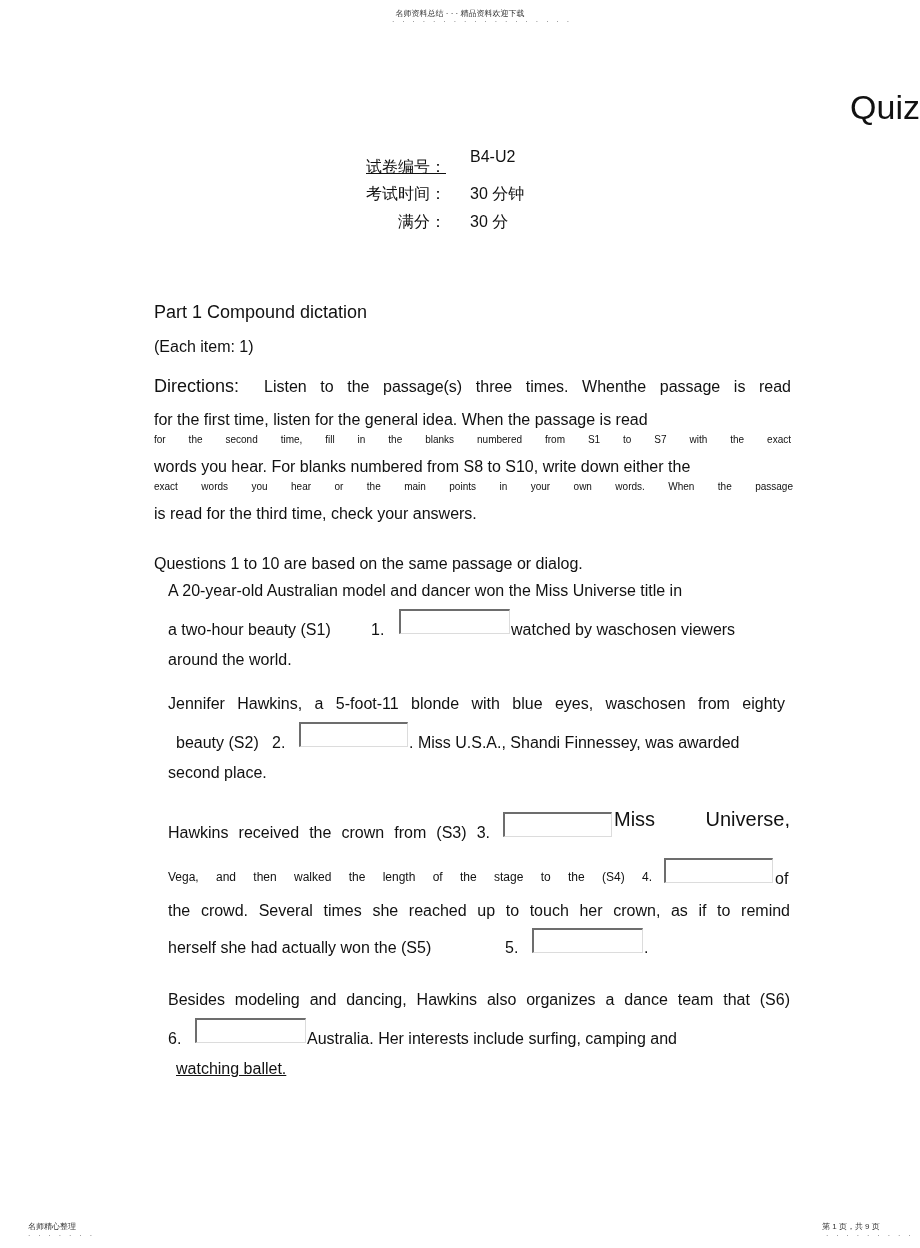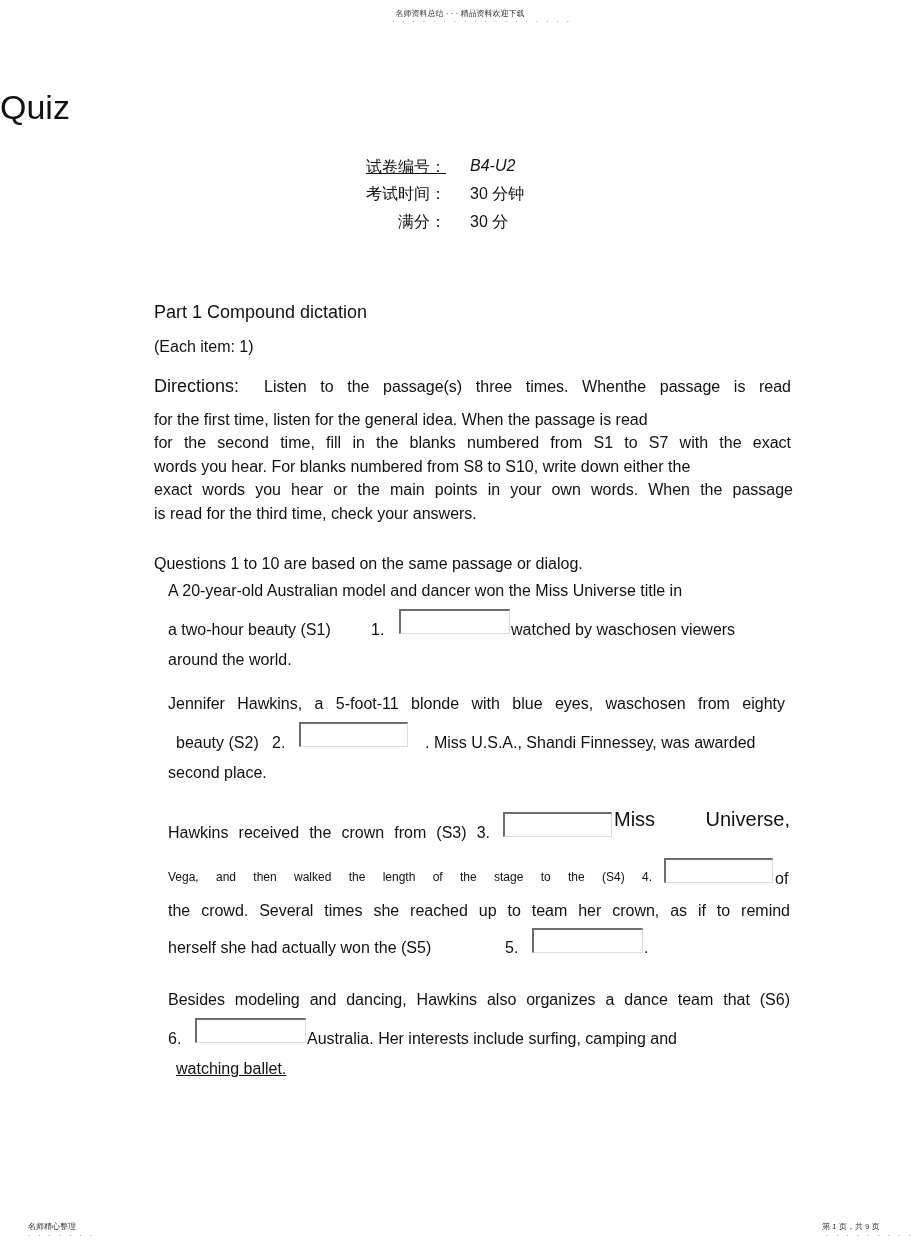--- a/index.html
+++ b/index.html
@@ -1,25 +1,25 @@
 <!DOCTYPE html>
 <html><head>
   <meta charset="utf-8">
   <style>
     html, body { margin: 0; padding: 0; background: #ffffff; }
     body { width: 920px; height: 1248px; position: relative; overflow: hidden;
            font-family: "Liberation Sans", sans-serif; color: #111; }
     .abs { position: absolute; white-space: nowrap; }
     .hdr-top { top: 8px; left: 0; width: 920px; text-align: center; font-size: 8px; color: #333; }
     .dots { position: absolute; font-size: 7px; color: #777; letter-spacing: 3px; white-space: nowrap; }
-    .title { top: 88px; left: 0; width: 920px; text-align: left; font-size: 34px; color: #111; }
+    .title { top: 88px; left: 0; width: 920px; text-align: right; font-size: 34px; color: #111; }
     .meta-label { font-size: 16px; text-align: right; width: 120px; }
     .meta-val { font-size: 16px; }
     .body-text { font-size: 16px; text-align: right; }
-    .justified-line { position: absolute; left: 154px; width: 637px; font-size: 16px;
+    .justified-line { position: absolute; left: 154px; width: 637px; font-size: 10px;
                       text-align: justify; text-align-last: justify; white-space: normal; height: 20px; overflow: hidden; }
     .justified-line2 { position: absolute; left: 168px; width: 622px; font-size: 16px;
                       text-align: justify; text-align-last: justify; white-space: normal; height: 20px; overflow: hidden; }
     .directions-head { font-size: 18px; }
     .blank {
       position: absolute; height: 22px; width: 106px;
       border-top: 2px solid #6d6d6d; border-left: 2px solid #6d6d6d;
       border-right: 1px solid #dcdcdc; border-bottom: 1px solid #dcdcdc;
       background: #fff; box-sizing: border-box; padding: 0 4px;
       font-family: "Liberation Sans", sans-serif; font-size: 14px; outline: none;
@@ -29,21 +29,21 @@
   </style>
 </head>
 <body>
 
 <div class="abs hdr-top">名师资料总结 · · · 精品资料欢迎下载</div>
 <div class="dots" style="left:392px; top:18px;">· · · · · · · · · · · · · · · · · ·</div>
 
 <div class="abs title">Quiz</div>
 
 <div class="abs meta-label" style="left:326px; top:157px;text-decoration:underline;">试卷编号：</div>
-<div class="abs meta-val" style="left:470px; top:157px;font-style:italic;">B4-U2</div>
+<div class="abs meta-val" style="left:470px; top:148px;">B4-U2</div>
 <div class="abs meta-label" style="left:326px; top:184px;">考试时间：</div>
 <div class="abs meta-val" style="left:470px; top:184px;">30  分钟</div>
 <div class="abs meta-label" style="left:326px; top:212px;">满分：</div>
 <div class="abs meta-val" style="left:470px; top:212px;">30  分</div>
 
 <div class="abs" style="left:154px; top:302px; font-size:18px;">Part 1 Compound dictation</div>
 <div class="abs body-text" style="left:154px; top:338px;">(Each item: 1)</div>
 
 <div class="abs directions-head" style="left:154px; top:376px;">Directions:</div>
 <div class="abs" style="left:264px; top:378px; width:527px; font-size:16px; text-align:justify; text-align-last:justify; white-space:normal; height:20px; overflow:hidden;">Listen to the passage(s) three times. Whenthe passage is read</div>
@@ -59,32 +59,32 @@
 <div class="abs body-text" style="left:168px; top:621px;">a two-hour beauty (S1)</div>
 <div class="abs body-text" style="left:371px; top:621px;">1.</div>
 <input class="blank" style="left: 399px; top: 609px; width: 111px; height: 25px;" type="text" value="">
 <div class="abs body-text" style="left:511px; top:621px;">watched by waschosen viewers</div>
 <div class="abs body-text" style="left:168px; top:651px;">around the world.</div>
 
 <div class="justified-line2" style="top:695px; width:617px;">Jennifer Hawkins, a 5-foot-11 blonde with blue eyes, waschosen from eighty</div>
 <div class="abs body-text" style="left:168px; top:734px;margin-left:8px;">beauty (S2)</div>
 <div class="abs body-text" style="left:272px; top:734px;">2.</div>
 <input class="blank" style="left: 299px; top: 722px; width: 109px; height: 25px;" type="text" value="">
-<div class="abs body-text" style="left:409px; top:734px;padding-left:16px;">. Miss U.S.A., Shandi Finnessey, was awarded</div>
+<div class="abs body-text" style="left:409px; top:734px;">. Miss U.S.A., Shandi Finnessey, was awarded</div>
 <div class="abs body-text" style="left:168px; top:764px;">second place.</div>
 
 <div class="abs" style="left:168px; top:824px; width:322px; font-size:16px; text-align:justify; text-align-last:justify; white-space:normal; height:20px; overflow:hidden;">Hawkins received the crown from (S3) 3.</div>
 <input class="blank" style="left: 503px; top: 812px; width: 109px; height: 25px;" type="text" value="">
 <div class="abs" style="left:614px; top:808px; width:176px; font-size:20px; text-align:justify; text-align-last:justify; white-space:normal; height:20px; overflow:hidden;">Miss Universe, Amelia</div>
 
 <div class="abs" style="left:168px; top:870px; width:484px; font-size:12px; text-align:justify; text-align-last:justify; white-space:normal; height:20px; overflow:hidden;">Vega, and then walked the length of the stage to the (S4) 4.</div>
 <input class="blank" style="left: 664px; top: 858px; width: 109px; height: 25px;" type="text" value="">
 <div class="abs body-text" style="left:775px; top:870px;">of</div>
 
-<div class="justified-line2" style="top:902px;">the crowd. Several times she reached up to team her crown, as if to remind</div>
+<div class="justified-line2" style="top:902px;">the crowd. Several times she reached up to touch her crown, as if to remind</div>
 
 <div class="abs body-text" style="left:168px; top:939px;">herself she had actually won the (S5)</div>
 <div class="abs body-text" style="left:505px; top:939px;">5.</div>
 <input class="blank" style="left: 532px; top: 928px; width: 111px; height: 25px;" type="text" value="">
 <div class="abs body-text" style="left:644px; top:939px;">.</div>
 
 <div class="justified-line2" style="top:991px;">Besides modeling and dancing, Hawkins also organizes a dance team that (S6)</div>
 <div class="abs body-text" style="left:168px; top:1030px;">6.</div>
 <input class="blank" style="left: 195px; top: 1018px; width: 111px; height: 25px;" type="text" value="">
 <div class="abs body-text" style="left:307px; top:1030px;">Australia. Her interests include surfing, camping and</div>

